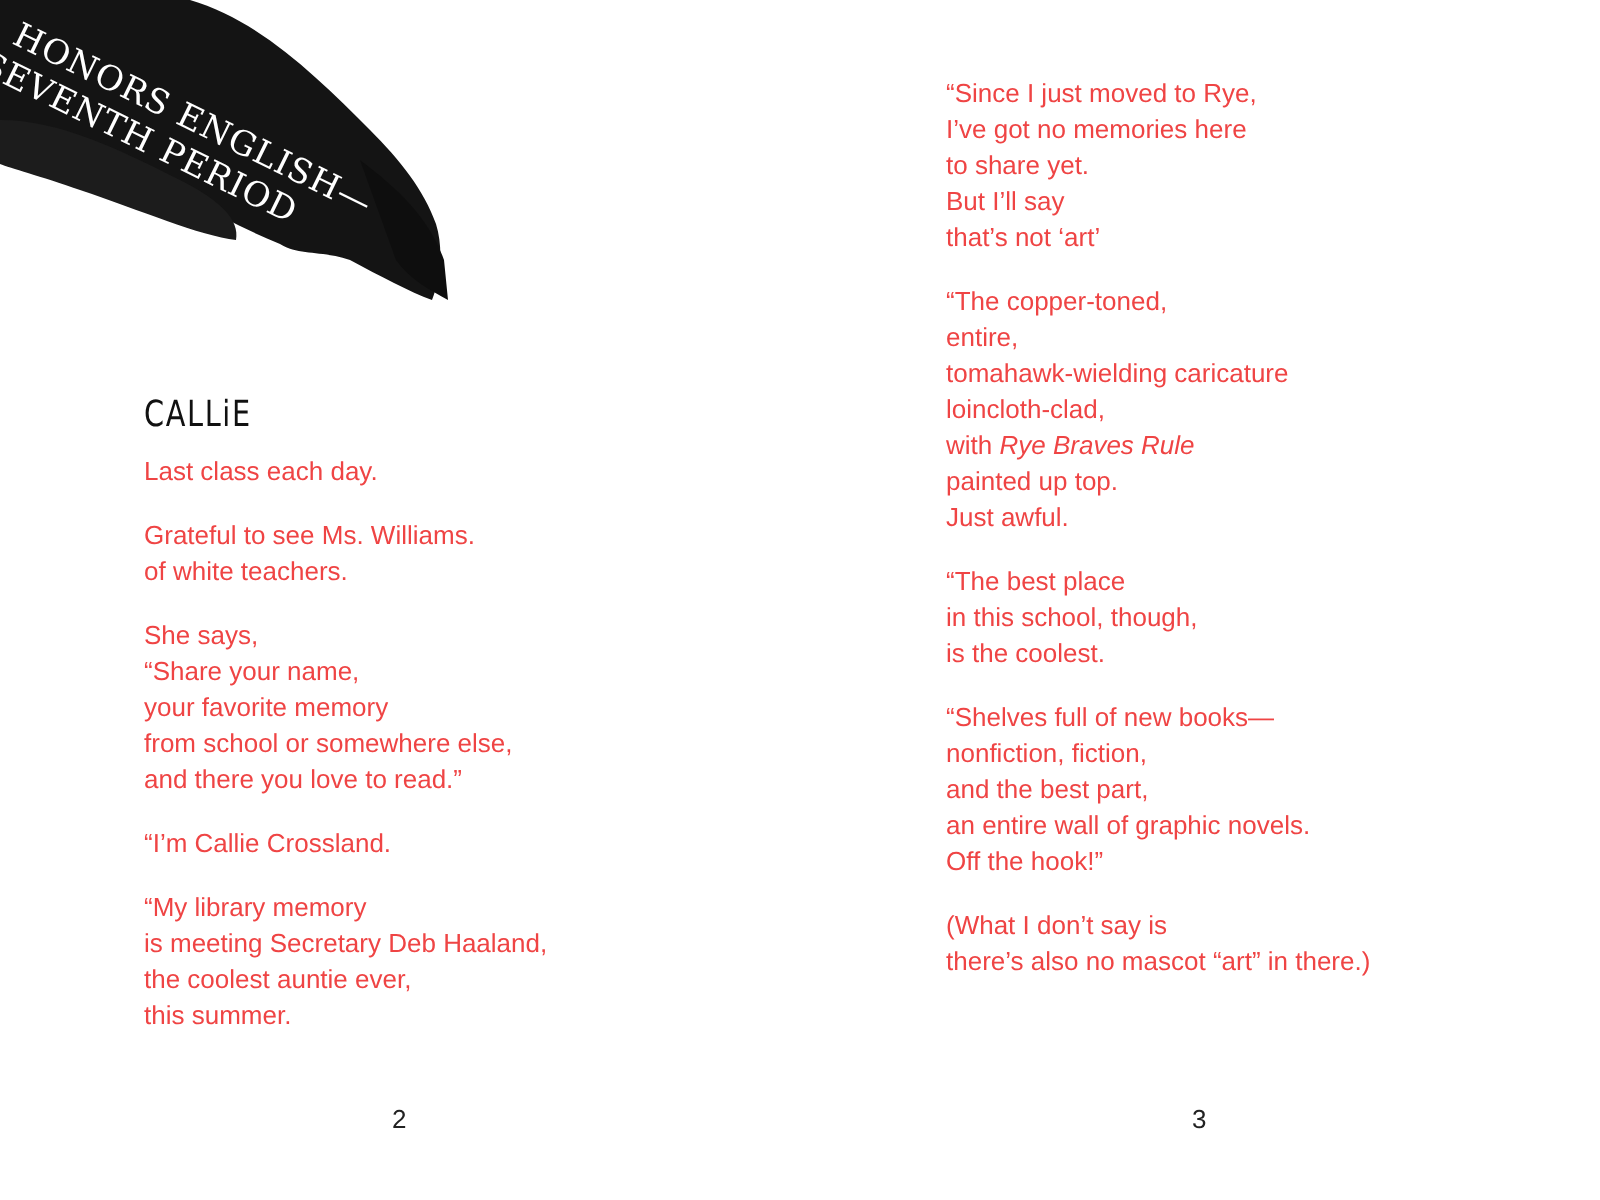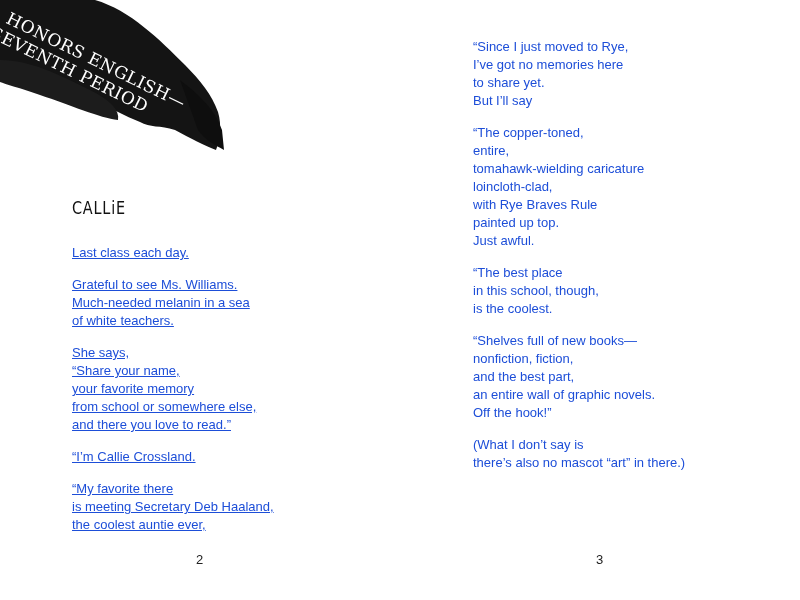--- a/index.html
+++ b/index.html
@@ -9,26 +9,26 @@
   .page-left { left:0; }
   .page-right { left:400px; }
   .brush { position:absolute; left:0; top:0; width:230px; height:160px; }
   .chapter-title { position:absolute; left:12px; top:8px; width:220px;
      font-family:"DejaVu Serif", serif; color:#fff; font-size:17px; line-height:20px;
      letter-spacing:0.5px; transform:rotate(26deg); transform-origin:0 0; white-space:nowrap; }
   .chapter-title div { display:block; }
   .speaker { position:absolute; left:72px; top:197px; font-family:"DejaVu Sans", sans-serif;
      font-size:18px; letter-spacing:1px; color:#111; transform:scaleX(0.8); transform-origin:0 0; }
   .stanzas { position:absolute; font-family:"Liberation Sans", sans-serif; font-size:13px;
-     line-height:18px; color:#1d4ed8; }
-  .stanzas-left { left:72px; top:244px;text-decoration:underline; }
+     line-height:18px; color:#ef4444; }
+  .stanzas-left { left:72px; top:227px; }
   .stanzas-right { left:73px; top:38px; }
   .stanza { margin-bottom:14px; }
   .line { display:block; white-space:nowrap; }
-  .italic { }
+  .italic { font-style:italic; }
   .page-num { position:absolute; top:552px; font-family:"Liberation Sans", sans-serif; font-size:13px; color:#222; }
   .pn-left { left:196px; }
   .pn-right { left:196px; }
 </style>
 </head>
 <body>
 
 <div class="page page-left">
   <svg class="brush" viewBox="0 0 230 160">
     <path d="M0,0 L95,0 C130,10 160,40 185,65 C200,80 212,95 218,112 C222,125 220,140 216,150 C205,146 190,138 175,130 C160,125 150,128 140,122 C125,116 110,108 95,100 C70,88 40,78 15,72 L0,70 Z" fill="#141414"></path>
@@ -40,49 +40,50 @@
     <div style="margin-left:-8px">SEVENTH PERIOD</div>
   </div>
   <div class="speaker">CALLiE</div>
 
   <div class="stanzas stanzas-left">
     <div class="stanza">
       <span class="line">Last class each day.</span>
     </div>
     <div class="stanza">
       <span class="line">Grateful to see Ms. Williams.</span>
-      <span class="line">Much-needed melanin in a sea</span>
       <span class="line">of white teachers.</span>
     </div>
     <div class="stanza">
       <span class="line">She says,</span>
       <span class="line">“Share your name,</span>
       <span class="line">your favorite memory</span>
       <span class="line">from school or somewhere else,</span>
       <span class="line">and there you love to read.”</span>
     </div>
     <div class="stanza">
       <span class="line">“I’m Callie Crossland.</span>
     </div>
     <div class="stanza">
-      <span class="line">“My favorite there</span>
+      <span class="line">“My library memory</span>
       <span class="line">is meeting Secretary Deb Haaland,</span>
       <span class="line">the coolest auntie ever,</span>
+      <span class="line">this summer.</span>
     </div>
   </div>
   <div class="page-num pn-left">2</div>
 </div>
 
 <div class="page page-right">
   <div class="stanzas stanzas-right">
     <div class="stanza">
       <span class="line">“Since I just moved to Rye,</span>
       <span class="line">I’ve got no memories here</span>
       <span class="line">to share yet.</span>
       <span class="line">But I’ll say</span>
+      <span class="line">that’s not ‘art’</span>
     </div>
     <div class="stanza">
       <span class="line">“The copper-toned,</span>
       <span class="line">entire,</span>
       <span class="line">tomahawk-wielding caricature</span>
       <span class="line">loincloth-clad,</span>
       <span class="line"><span style="white-space:pre">with </span><span class="italic">Rye Braves Rule</span></span>
       <span class="line">painted up top.</span>
       <span class="line">Just awful.</span>
     </div>

